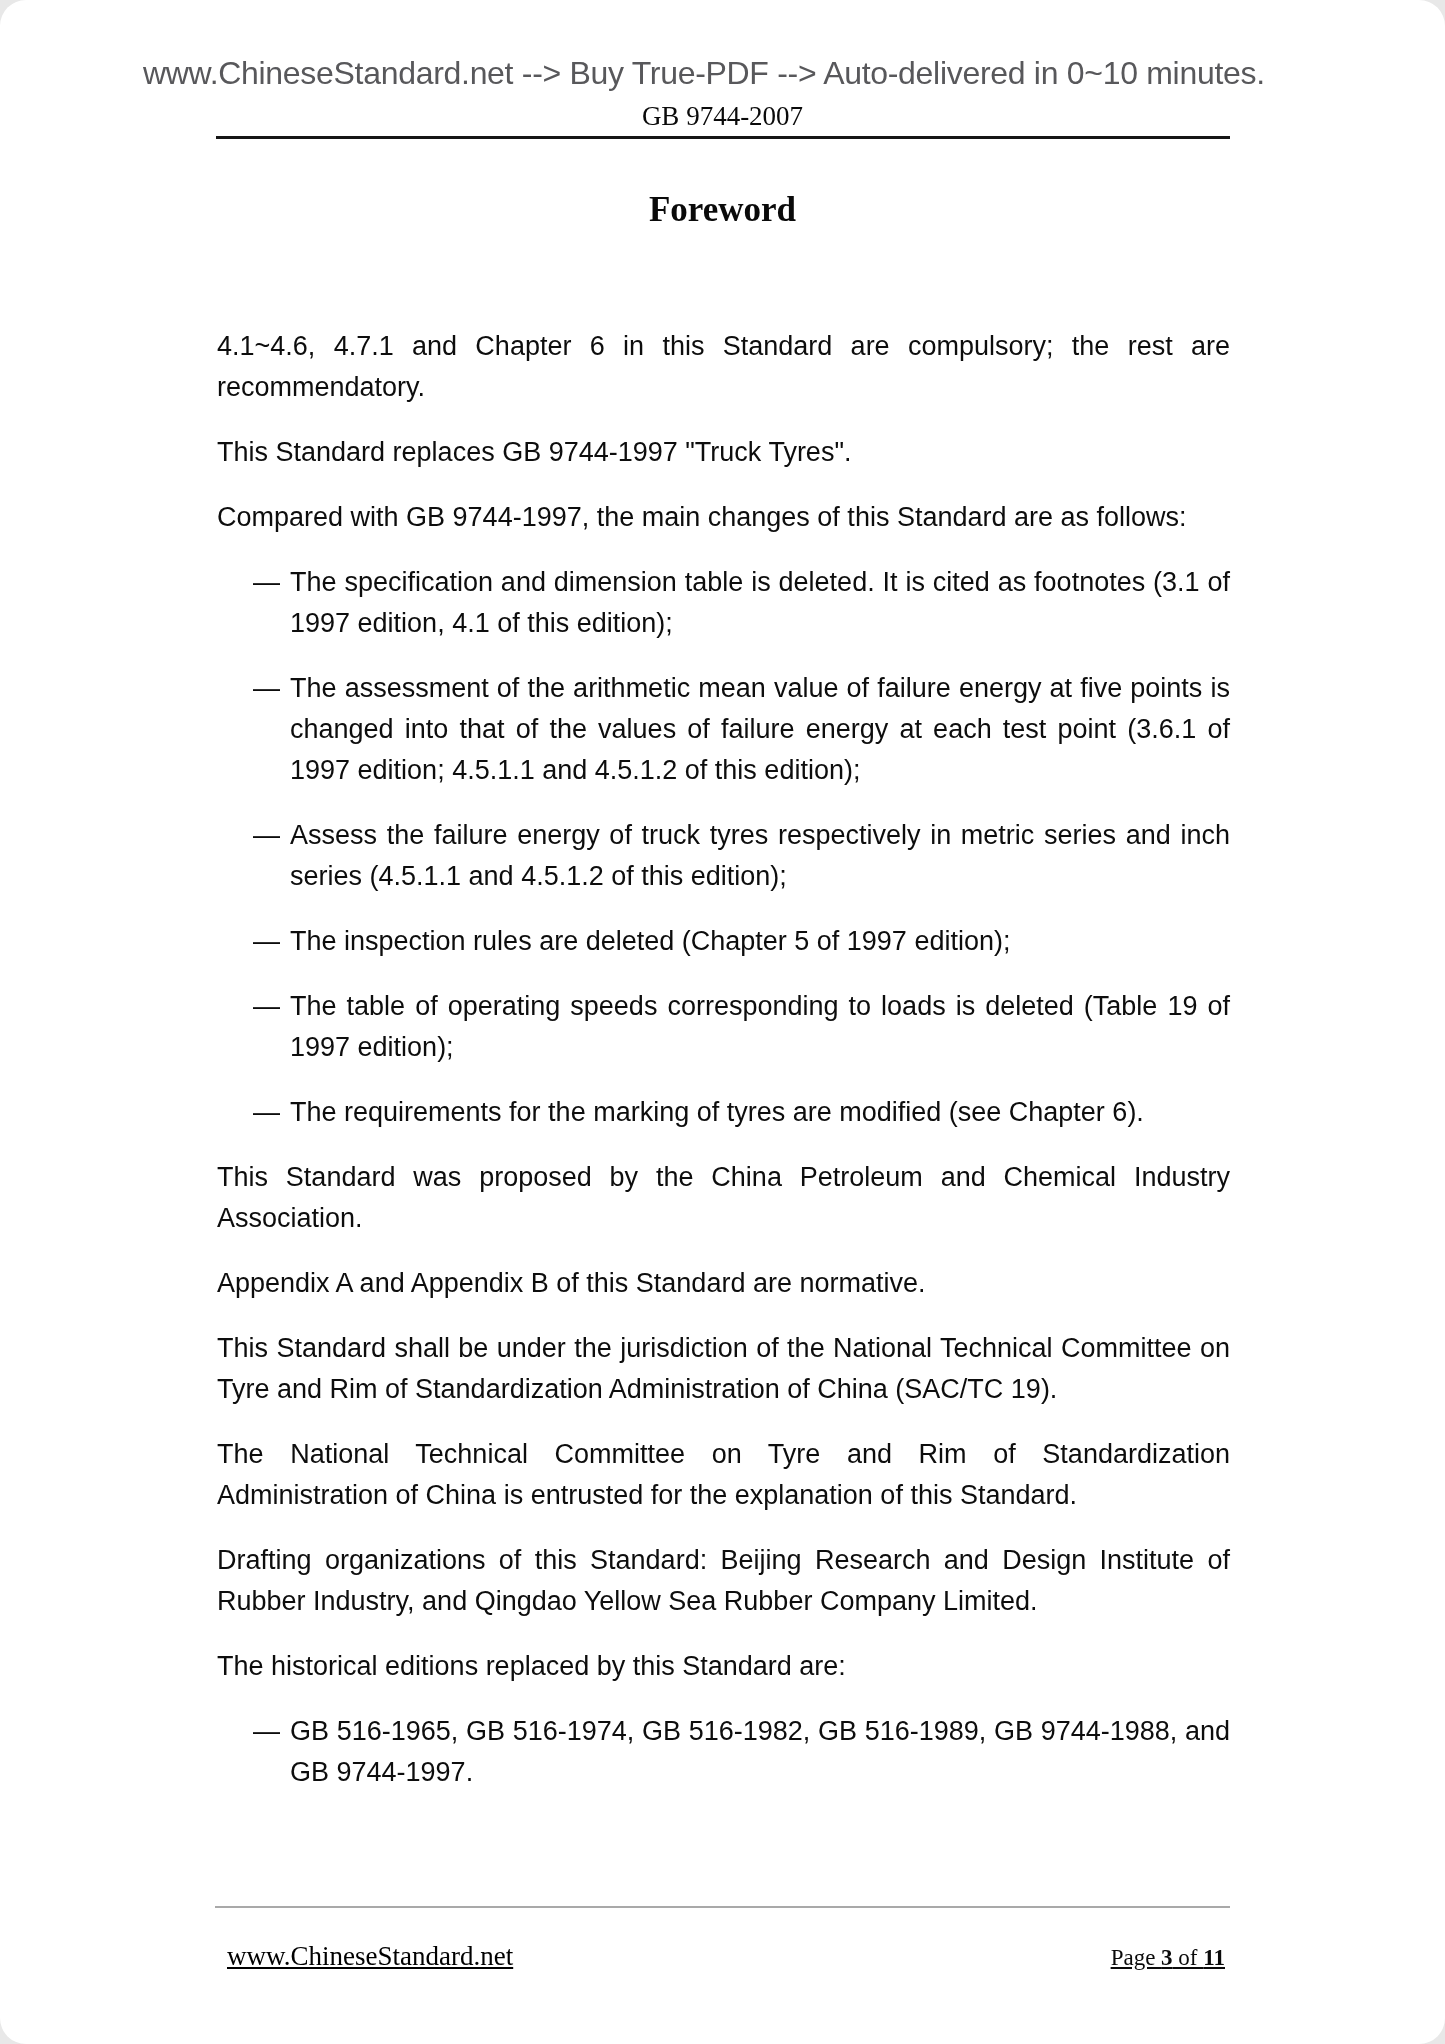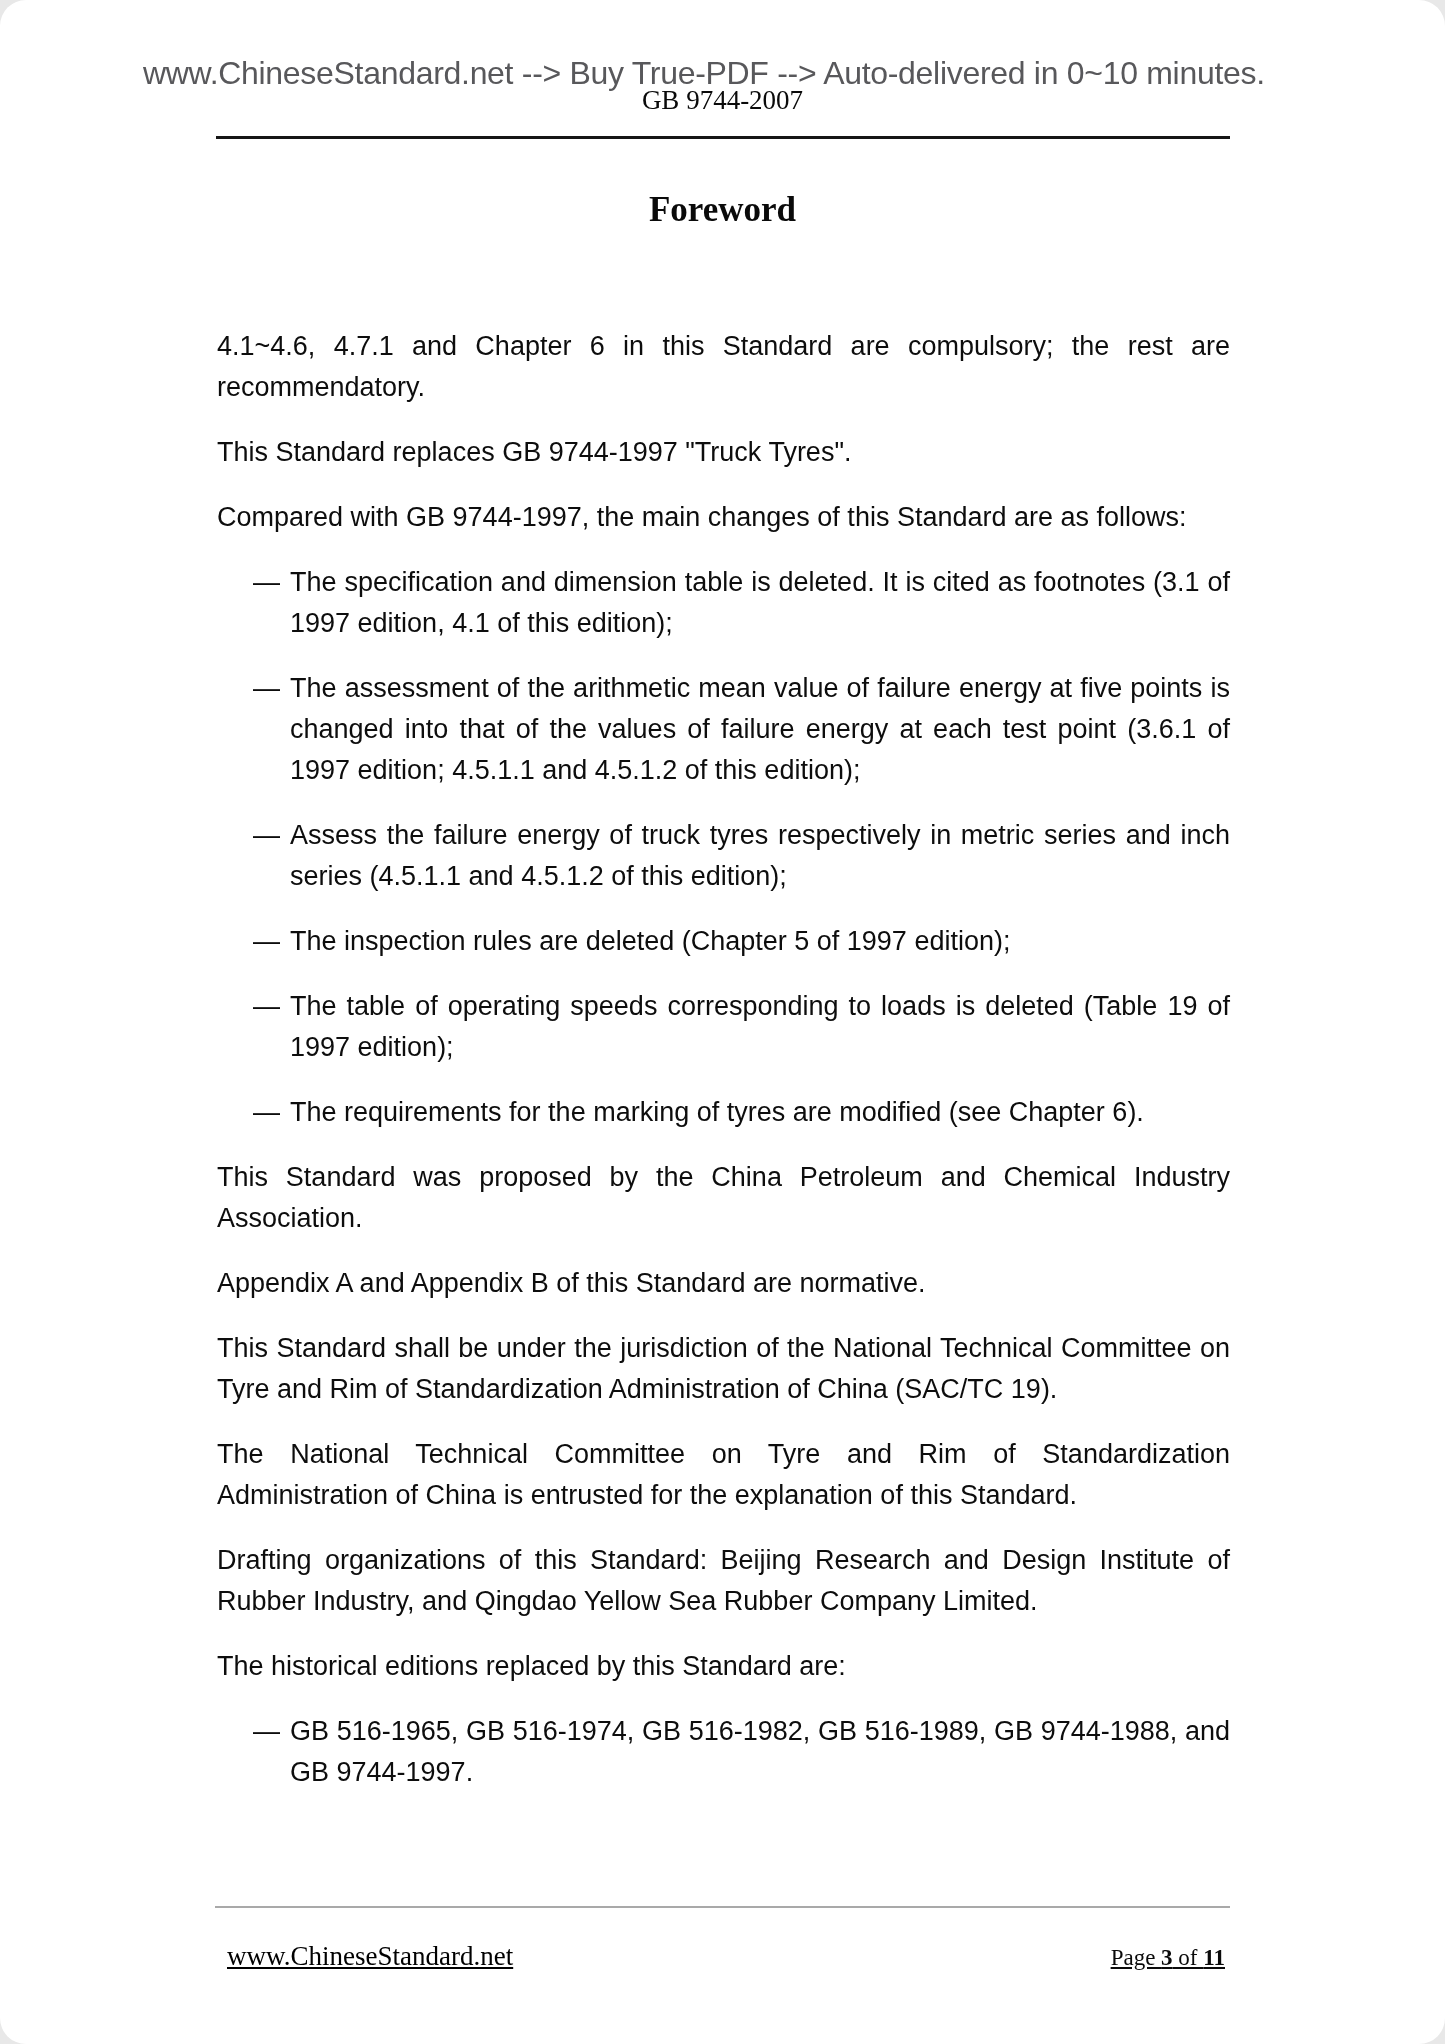--- a/index.html
+++ b/index.html
@@ -18,21 +18,21 @@
     position: absolute;
     left: 143px;
     top: 55px;
     font-size: 32px;
     color: #58585b;
     white-space: nowrap;
     letter-spacing: -0.3px;
   }
   .std-code {
     position: absolute;
-    top: 85px;
+    top: 101px;
     left: 0;
     width: 100%;
     text-align: center;
     font-family: "Liberation Serif", serif;
     font-size: 27px;
     color: #0a0a0a;
   }
   .top-rule {
     position: absolute;
     top: 136px;

